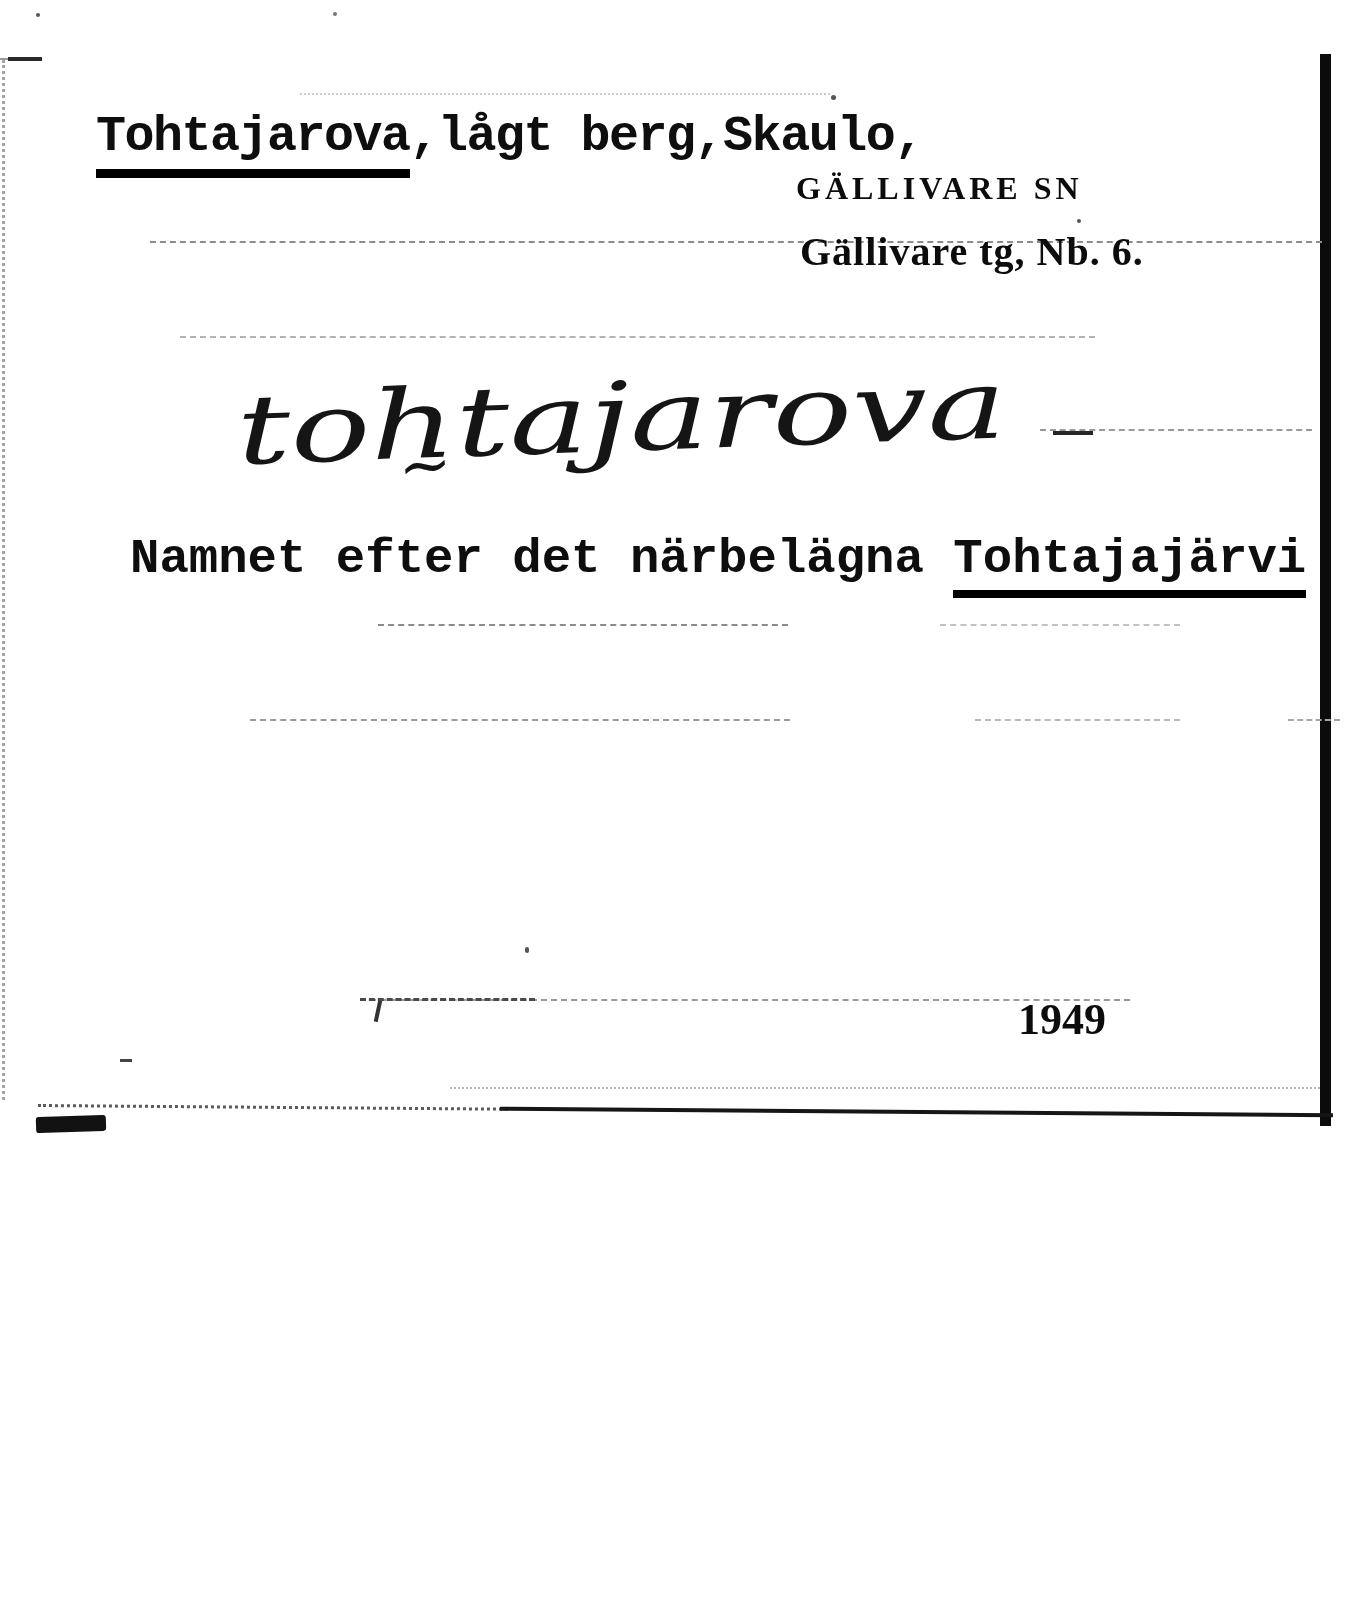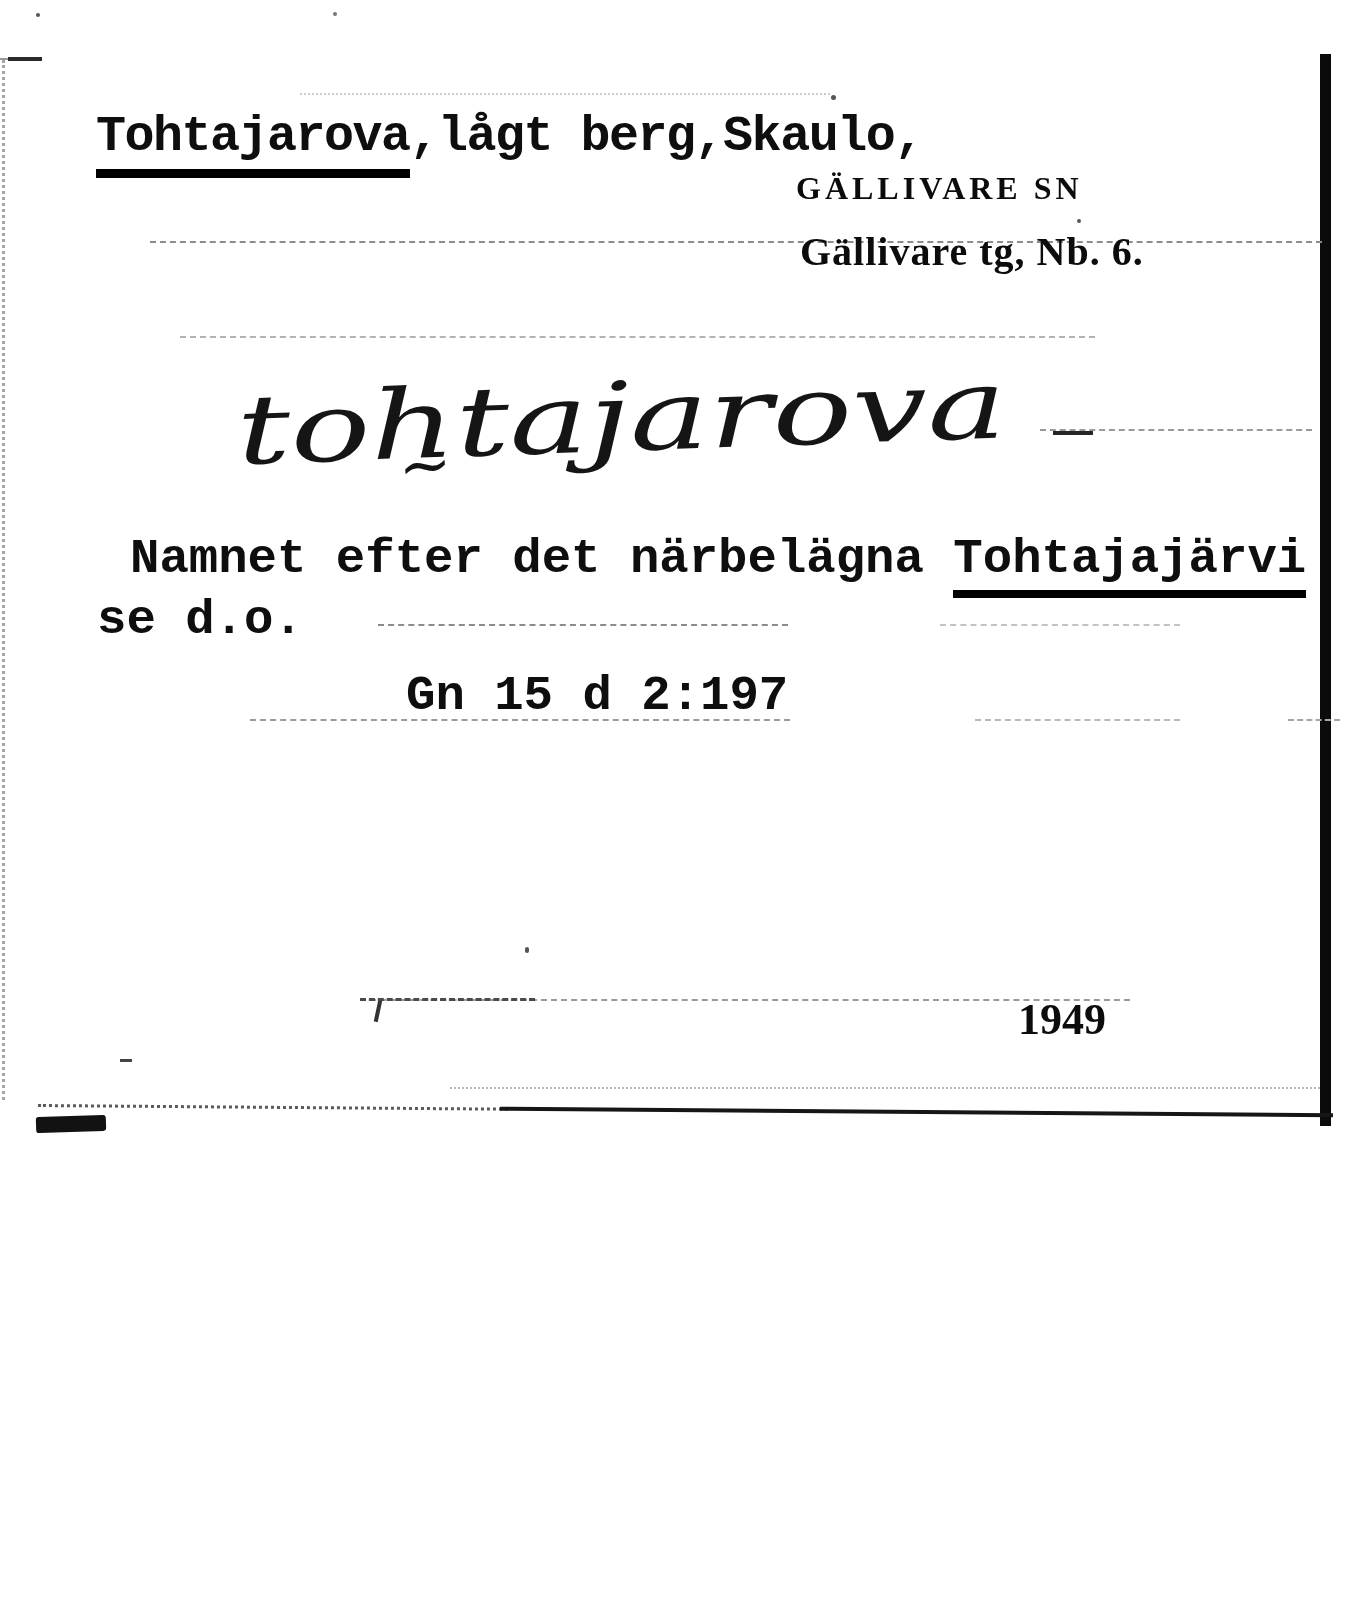--- a/index.html
+++ b/index.html
@@ -90,19 +90,17 @@
 
   <div class="abs cursive-wrap">
     <svg width="810" height="190" viewBox="0 0 810 190" xmlns="http://www.w3.org/2000/svg">
       <text x="6" y="122" font-family="DejaVu Serif, serif" font-style="italic" font-size="96" fill="#151515" textLength="770" lengthAdjust="spacingAndGlyphs" transform="rotate(-2 6 122)">tohtajarova</text>
     </svg>
   </div>
   <div class="abs tilde">~</div>
 
   <div class="abs mono note-line"><span>Namnet efter det närbelägna </span><span class="note-ref">Tohtajajärvi</span></div>
 
-  <div class="abs mono see-also">se d.o.</div>
 
-  <div class="abs mono source-ref">Gn 15 d 2:197</div>
 
   <div class="abs serif year">1949</div>
 
 </div>
 
 </body></html>

